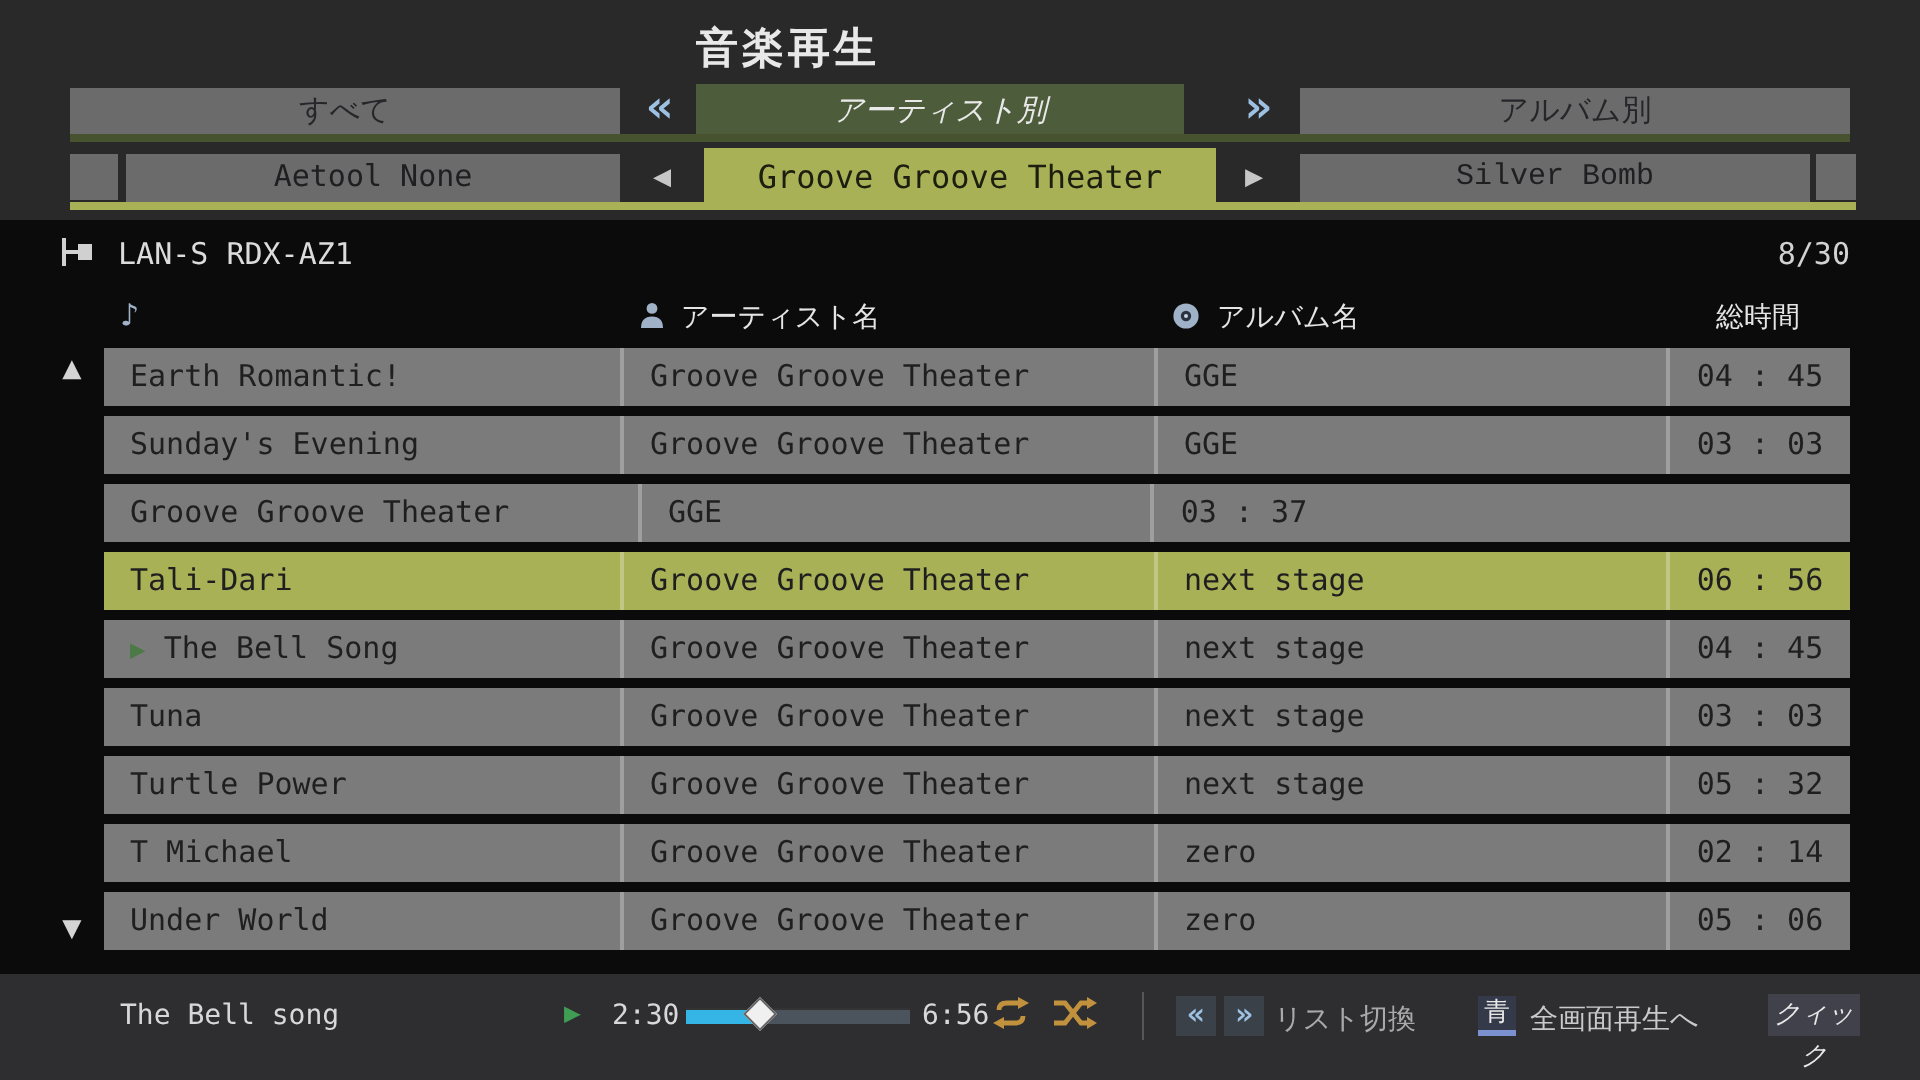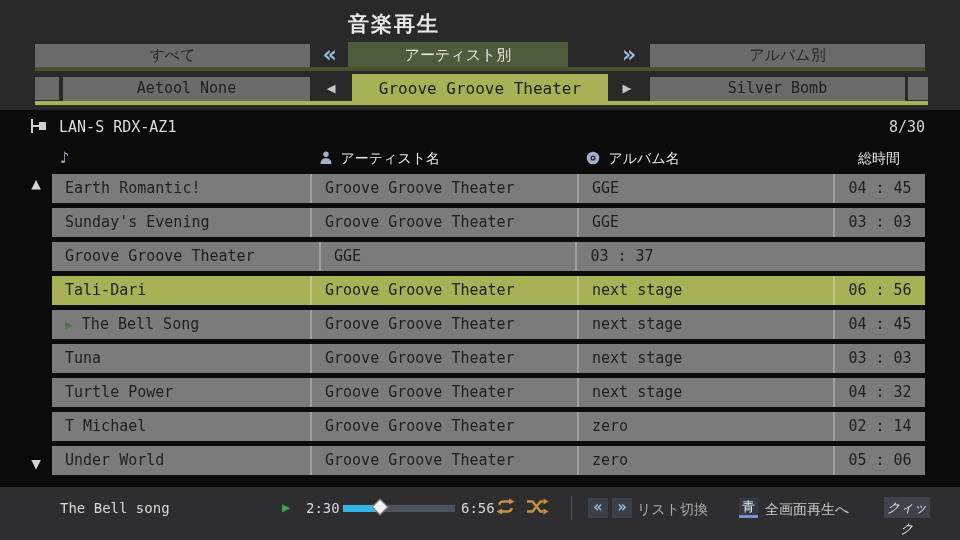--- a/index.html
+++ b/index.html
@@ -77,31 +77,31 @@
 </head>
 <body>
 
 <div id="screen">
 
   <div id="header" class="abs">
     <div id="page-title" class="abs">音楽再生</div>
 
     <div class="tab abs" style="left:35px;width:275px;">すべて</div>
     <div class="dbl-chevron abs" style="left:313px;">«</div>
-    <div class="tab selected abs" style="left:348px;width:220px;">アーティスト別</div>
+    <div class="tab selected abs" style="left:348px;width:244px;font-style:italic;">アーティスト別</div>
     <div class="dbl-chevron abs" style="left:612px;">»</div>
     <div class="tab abs" style="left:650px;width:275px;">アルバム別</div>
     <div id="tabs-underline" class="abs"></div>
 
     <div class="edge-square abs" style="left:35px;width:24px;"></div>
     <div class="sel-box abs" style="left:63px;width:247px;">Aetool None</div>
     <div class="tri-btn abs" style="left:318px;">◀</div>
     <div class="sel-box current abs" style="left:352px;width:256px;">Groove Groove Theater</div>
     <div class="tri-btn abs" style="left:614px;">▶</div>
-    <div class="sel-box abs" style="left:650px;width:255px;">Silver Bomb</div>
+    <div class="sel-box abs" style="left:650px;width:255px;font-family:Liberation Mono, monospace;">Silver Bomb</div>
     <div class="edge-square abs" style="left:908px;width:20px;"></div>
     <div id="selector-underline" class="abs"></div>
   </div>
 
   <div id="source-row" class="abs" style="left:28px;top:117px;">
     <svg width="22" height="18" viewBox="0 0 22 18" style="vertical-align:-3px;">
       <rect x="3" y="2" width="2" height="14" fill="#d0d0d0"></rect>
       <rect x="5" y="8" width="6" height="2" fill="#d0d0d0"></rect>
       <rect x="11" y="5" width="7" height="8" fill="#d0d0d0"></rect>
     </svg>
@@ -163,21 +163,21 @@
       <div class="row">
       <div class="cell col-title"><span class="txt">Tuna</span></div>
       <div class="cell col-artist">Groove Groove Theater</div>
       <div class="cell col-album">next stage</div>
       <div class="cell col-time">03 : 03</div>
     </div>
       <div class="row">
       <div class="cell col-title"><span class="txt">Turtle Power</span></div>
       <div class="cell col-artist">Groove Groove Theater</div>
       <div class="cell col-album">next stage</div>
-      <div class="cell col-time">04 : 32</div>
+      <div class="cell col-time">05 : 32</div>
     </div>
       <div class="row">
       <div class="cell col-title"><span class="txt">T Michael</span></div>
       <div class="cell col-artist">Groove Groove Theater</div>
       <div class="cell col-album">zero</div>
       <div class="cell col-time">02 : 14</div>
     </div>
       <div class="row">
       <div class="cell col-title"><span class="txt">Under World</span></div>
       <div class="cell col-artist">Groove Groove Theater</div>

